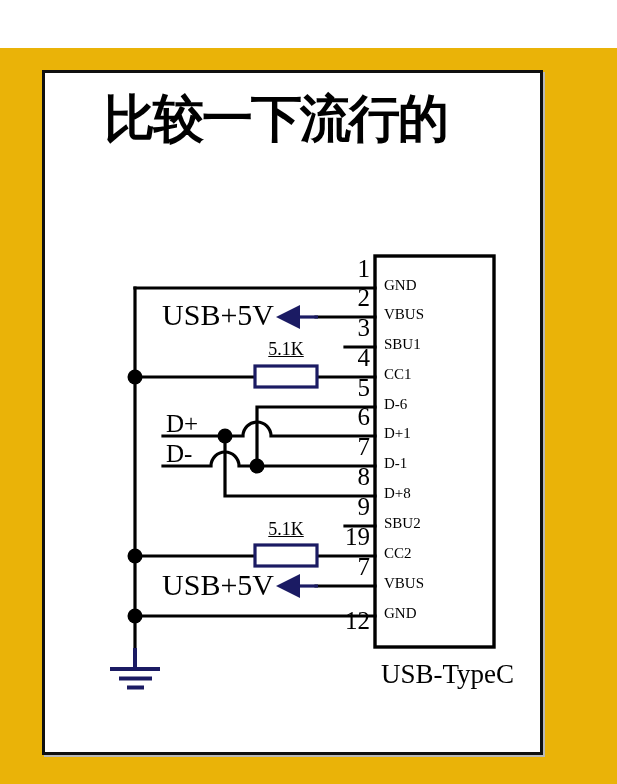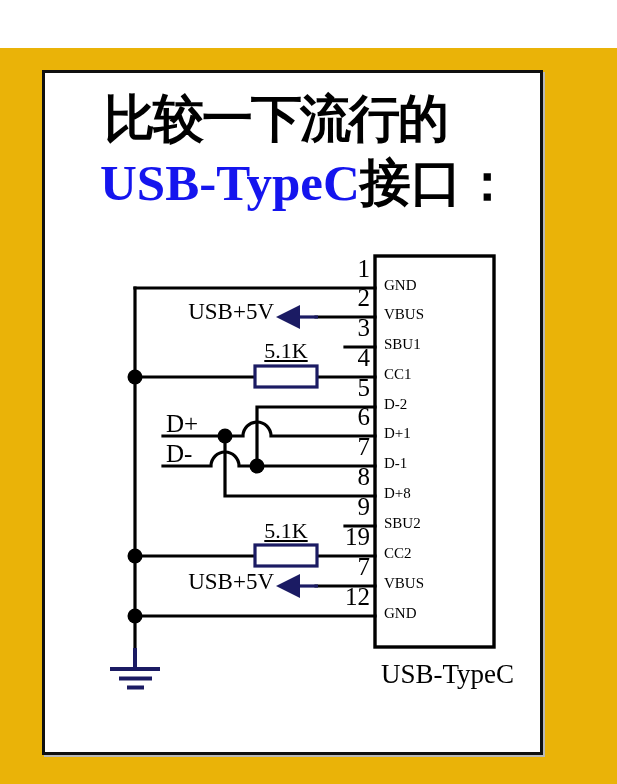--- a/index.html
+++ b/index.html
@@ -18,32 +18,31 @@
   .title-line2{
     position:absolute;left:100px;top:106px;font-size:51px;font-weight:bold;
     line-height:1.15;white-space:nowrap;
   }
   .title-line2 .hl{color:#1515ee;}
   svg.schem{position:absolute;left:0;top:0;}
   .lbl{position:absolute;line-height:1;white-space:nowrap;}
   .pin-num{font-size:25px;width:36px;text-align:right;left:334px;}
   .pin-name{font-size:15px;left:384px;}
   .net-lbl{font-size:25px;}
-  .pwr-lbl{font-size:23px;left:158px;width:116px;text-align:right;}
-  .res-lbl{font-size:22px;left:253px;width:66px;text-align:center;text-decoration:underline;}
+  .pwr-lbl{font-size:30px;left:158px;width:116px;text-align:right;}
+  .res-lbl{font-size:18px;left:253px;width:66px;text-align:center;text-decoration:underline;}
   .conn-lbl{font-size:27px;left:381px;}
 </style>
 </head>
 <body>
 
 <div class="page">
   <div class="slide-border"></div>
 
   <div class="title-line1">比较一下流行的</div>
-  <div class="title-line2"><span class="hl">USB-TypeC</span><span>接口：</span></div>
 
   <svg class="schem" width="617" height="784" viewBox="0 0 617 784">
 
     <rect x="375" y="208" width="119" height="391" fill="#ffffff" stroke="#000000" stroke-width="3.4"></rect>
 
     <g stroke="#000000" stroke-width="3.2" fill="none" stroke-linecap="square">
       <path d="M375 240 H135"></path>
       <path d="M135 240 V619"></path>
       <path d="M316 269 H375"></path>
       <path d="M345 299 H375"></path>
@@ -85,27 +84,27 @@
   <div class="lbl pin-num" style="top:237px">2</div>
   <div class="lbl pin-num" style="top:267px">3</div>
   <div class="lbl pin-num" style="top:297px">4</div>
   <div class="lbl pin-num" style="top:327px">5</div>
   <div class="lbl pin-num" style="top:356px">6</div>
   <div class="lbl pin-num" style="top:386px">7</div>
   <div class="lbl pin-num" style="top:416px">8</div>
   <div class="lbl pin-num" style="top:446px">9</div>
   <div class="lbl pin-num" style="top:476px">19</div>
   <div class="lbl pin-num" style="top:506px">7</div>
-  <div class="lbl pin-num" style="top:536px">12</div>
+  <div class="lbl pin-num" style="top:560px">12</div>
 
   <div class="lbl pin-name" style="top:230px">GND</div>
   <div class="lbl pin-name" style="top:259px">VBUS</div>
   <div class="lbl pin-name" style="top:289px">SBU1</div>
   <div class="lbl pin-name" style="top:319px">CC1</div>
-  <div class="lbl pin-name" style="top:349px">D-2</div>
+  <div class="lbl pin-name" style="top:349px">D-6</div>
   <div class="lbl pin-name" style="top:378px">D+1</div>
   <div class="lbl pin-name" style="top:408px">D-1</div>
   <div class="lbl pin-name" style="top:438px">D+8</div>
   <div class="lbl pin-name" style="top:468px">SBU2</div>
   <div class="lbl pin-name" style="top:498px">CC2</div>
   <div class="lbl pin-name" style="top:528px">VBUS</div>
   <div class="lbl pin-name" style="top:558px">GND</div>
 
   <div class="lbl pwr-lbl" style="top:252px">USB+5V</div>
   <div class="lbl res-lbl" style="top:292px">5.1K</div>

